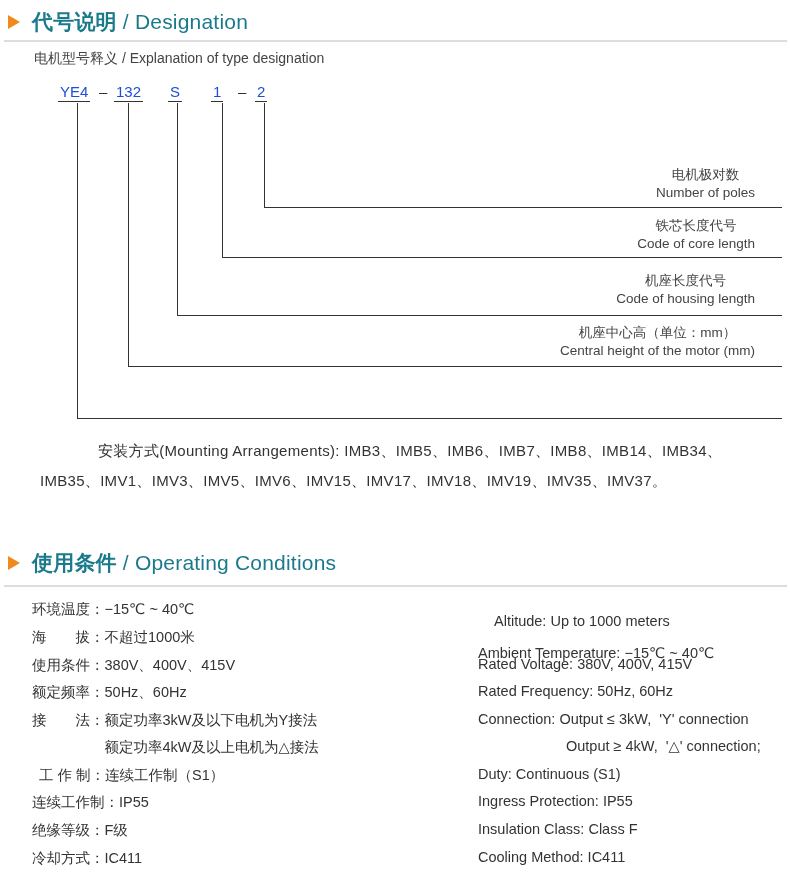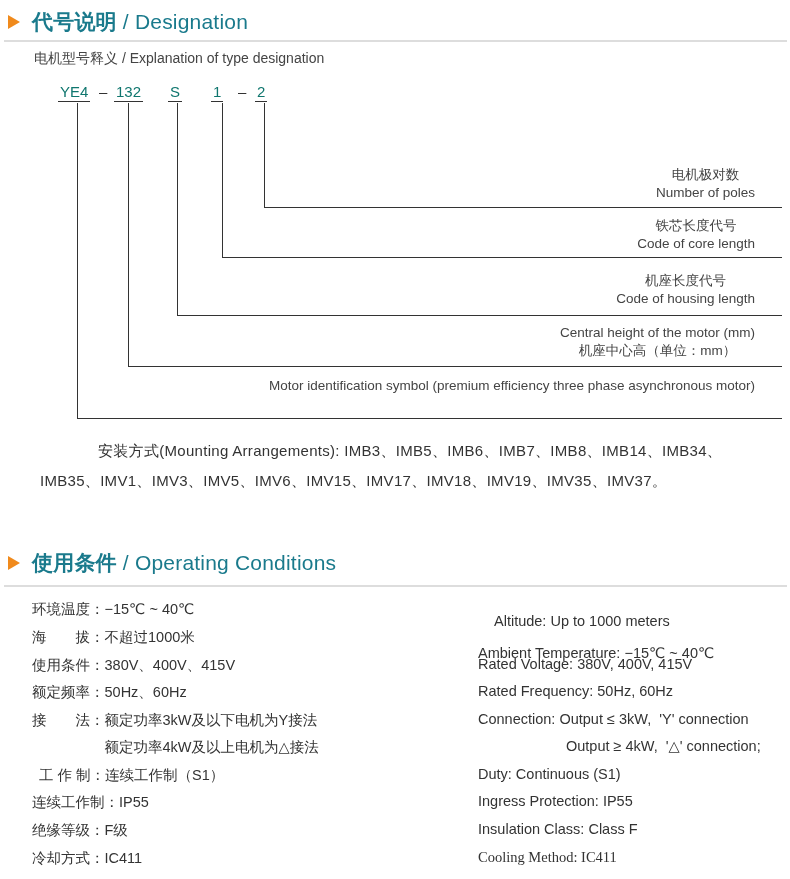--- a/index.html
+++ b/index.html
@@ -6,21 +6,21 @@
   body { width: 790px; height: 879px; position: relative; overflow: hidden;
          font-family: "Liberation Sans", "DejaVu Sans", sans-serif; color: #333; }
   .sec-title { position: absolute; left: 8px; display: flex; align-items: center; }
   .sec-title .arrow { width: 0; height: 0; border-top: 7px solid transparent; border-bottom: 7px solid transparent;
                       border-left: 12px solid #f08a1c; margin-right: 12px; }
   .sec-title .txt { font-size: 21px; color: #1a7a8c; font-weight: normal; letter-spacing: 0.2px; }
   .sec-title .txt b { font-weight: bold; margin-top: 18px; }
   .divider { position: absolute; left: 4px; width: 783px; height: 2px; background: #dddddd; }
   .subtitle { position: absolute; left: 34px; top: 50px; font-size: 14px; color: #444; }
 
-  .code { position: absolute; top: 83px; font-size: 15px; color: #0f766e; }
+  .code { position: absolute; top: 83px; font-size: 15px; color: #1d4ed8; }
   .code span.u { display: inline-block; border-bottom: 1px solid #333; padding: 0 2px 1px; }
   .dash { position: absolute; top: 83px; font-size: 15px; color: #333; }
 
   .vline { position: absolute; width: 1px; background: #333; }
   .hline { position: absolute; height: 1px; background: #333; }
   .lbl { position: absolute; right: 35px; text-align: center; font-size: 13.5px; color: #444; line-height: 18px; }
 
   .mount { position: absolute; font-size: 15px; color: #333; letter-spacing: 0.3px; }
 
   .cond { position: absolute; font-size: 14.5px; color: #333; white-space: pre; }
@@ -65,25 +65,24 @@
 </div>
 <div class="lbl" style="top:217px;">
   <div>铁芯长度代号</div>
     <div>Code of core length</div>
 </div>
 <div class="lbl" style="top:272px;">
   <div>机座长度代号</div>
     <div>Code of housing length</div>
 </div>
 <div class="lbl" style="top:324px;">
-  <div>Central height of the motor (mm)</div>
-    <div>机座中心高（单位：mm）</div>
+  <div>机座中心高（单位：mm）</div>
+    <div>Central height of the motor (mm)</div>
 </div>
 <div class="lbl" style="top:377px;">
-    <div>Motor identification symbol (premium efficiency three phase asynchronous motor)</div>
 </div>
 
 <div class="mount" style="left:74px; top:442px;margin-left:24px;">安装方式(Mounting Arrangements): IMB3、IMB5、IMB6、IMB7、IMB8、IMB14、IMB34、</div>
 <div class="mount" style="left:40px; top:472px;">IMB35、IMV1、IMV3、IMV5、IMV6、IMV15、IMV17、IMV18、IMV19、IMV35、IMV37。</div>
 
 <div class="sec-title" style="top:549px;">
   <span class="arrow"></span>
   <span class="txt"><b>使用条件</b><span> / </span><span>Operating Conditions</span></span>
 </div>
 <div class="divider" style="top:585px;"></div>
@@ -101,13 +100,13 @@
 
 <div class="cond" style="left:478px; top:600px;margin-top:45px;">Ambient Temperature: −15℃ ~ 40℃</div>
 <div class="cond" style="left:478px; top:613px;margin-left:16px;">Altitude: Up to 1000 meters</div>
 <div class="cond" style="left:478px; top:656px;">Rated Voltage: 380V, 400V, 415V</div>
 <div class="cond" style="left:478px; top:683px;">Rated Frequency: 50Hz, 60Hz</div>
 <div class="cond" style="left:478px; top:711px;">Connection: Output ≤ 3kW,  'Y' connection</div>
 <div class="cond" style="left:566px; top:738px;">Output ≥ 4kW,  '△' connection;</div>
 <div class="cond" style="left:478px; top:766px;">Duty: Continuous (S1)</div>
 <div class="cond" style="left:478px; top:793px;">Ingress Protection: IP55</div>
 <div class="cond" style="left:478px; top:821px;">Insulation Class: Class F</div>
-<div class="cond" style="left:478px; top:849px;font-family:Liberation Serif, serif;">Cooling Method: IC411</div>
+<div class="cond" style="left:478px; top:849px;">Cooling Method: IC411</div>
 
 </body></html>

